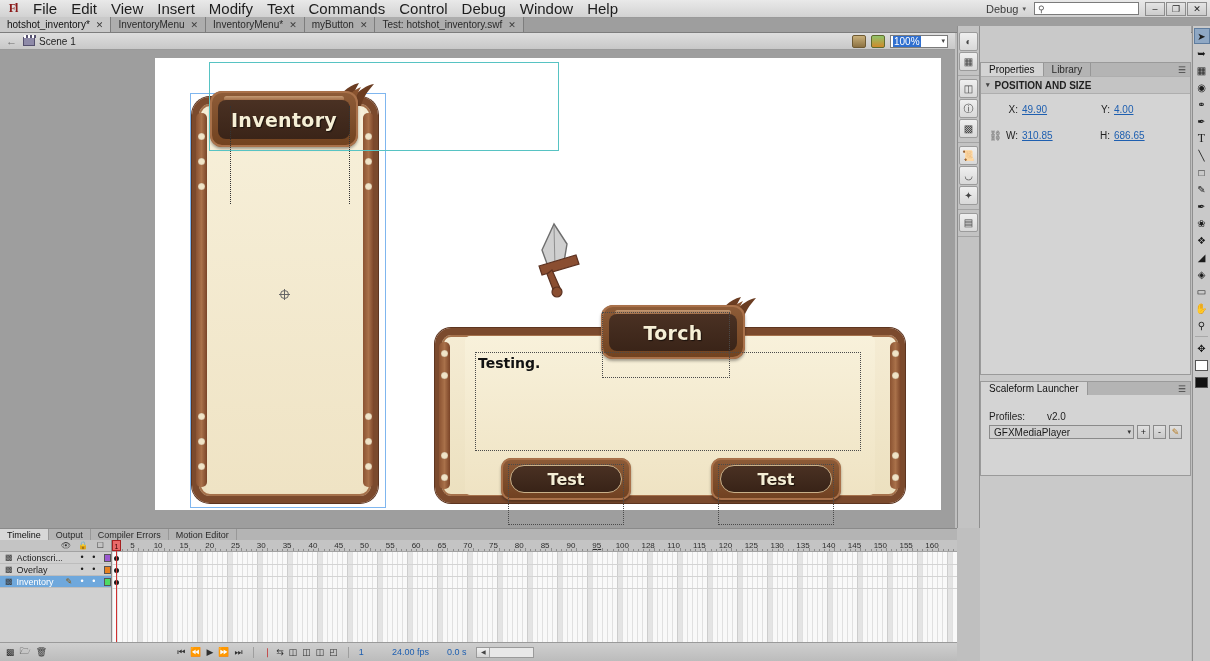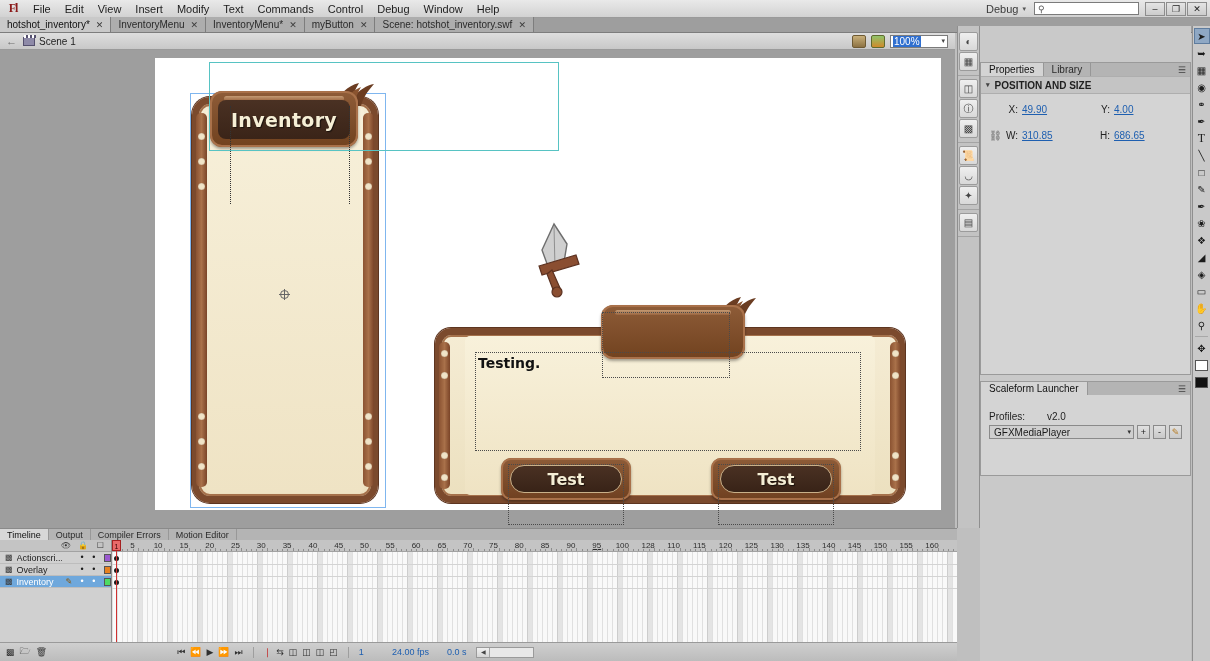--- a/index.html
+++ b/index.html
@@ -19,21 +19,21 @@
     background: linear-gradient(#e9e9e9,#d2d2d2);
     border-bottom:1px solid #9a9a9a;
     display:flex; align-items:center;
   }
   .fl-logo {
     width:26px; height:18px; display:flex; align-items:center; justify-content:center;
     font-weight:bold; font-size:12px; color:#8b1a1a; letter-spacing:-1px;
     font-family:"Liberation Serif", serif;
   }
   .menu-item {
-    padding:0 7px; height:18px; line-height:18px; font-size:11px; color:#1d1d1d;
+    padding:0 7px; height:18px; line-height:18px; font-size:15px; color:#1d1d1d;
     white-space:nowrap; cursor:default;
   }
   .menubar-right { margin-left:auto; display:flex; align-items:center; height:18px; }
   .ws-select {
     display:flex; align-items:center; gap:4px; padding:0 8px; font-size:11px; color:#3a3a3a;
   }
   .ws-select .caret { font-size:7px; color:#555; }
   .searchbox {
     width:105px; height:13px; background:#fff; border:1px solid #7b7b7b;
     display:flex; align-items:center; padding-left:3px; margin-right:6px;
@@ -386,21 +386,21 @@
     </div>
     <div class="dtab">
       <span>InventoryMenu*</span>
       <span class="x">✕</span>
     </div>
     <div class="dtab">
       <span>myButton</span>
       <span class="x">✕</span>
     </div>
     <div class="dtab">
-      <span>Scene: hotshot_inventory.swf</span>
+      <span>Test: hotshot_inventory.swf</span>
       <span class="x">✕</span>
     </div>
   </div>
 
   <div class="scenebar">
     <span class="back-arrow">←</span>
     <div class="scene-chip">
       <span class="clap"></span>
       <span>Scene 1</span>
     </div>
@@ -479,20 +479,23 @@
             <i style="top:132px"></i>
         </div>
       </div>
 
       <svg class="leaf" style="left:556px; top:236px; width:46px; height:32px;" viewBox="0 0 46 32">
         <path d="M6 26 C10 14 18 6 30 3 C26 10 24 14 24 18 C30 10 38 5 45 4 C38 12 34 18 32 26 Z" fill="#6b3d22"></path>
         <path d="M14 28 C16 18 22 11 32 7 C28 14 26 19 26 24 Z" fill="#8a5430"></path>
       </svg>
       <div class="title-plate" style="left:446px; top:247px; width:144px; height:54px;">
         <div class="plate-top-bar"></div>
+        <div class="inset">
+          <span>Torch</span>
+        </div>
       </div>
       <div class="dot-box" style="left:447px; top:254px; width:128px; height:66px;"></div>
 
       <div class="dot-box" style="left:320px; top:294px; width:386px; height:99px;"></div>
       <div style="position:absolute; left:323px; top:297px; font-family:'DejaVu Sans',sans-serif; font-weight:bold; font-size:14px; color:#111;">Testing.</div>
 
       <div class="btn-plate" style="left:346px; top:400px;">
         <div class="cap">
           <span>Test</span>
         </div>

